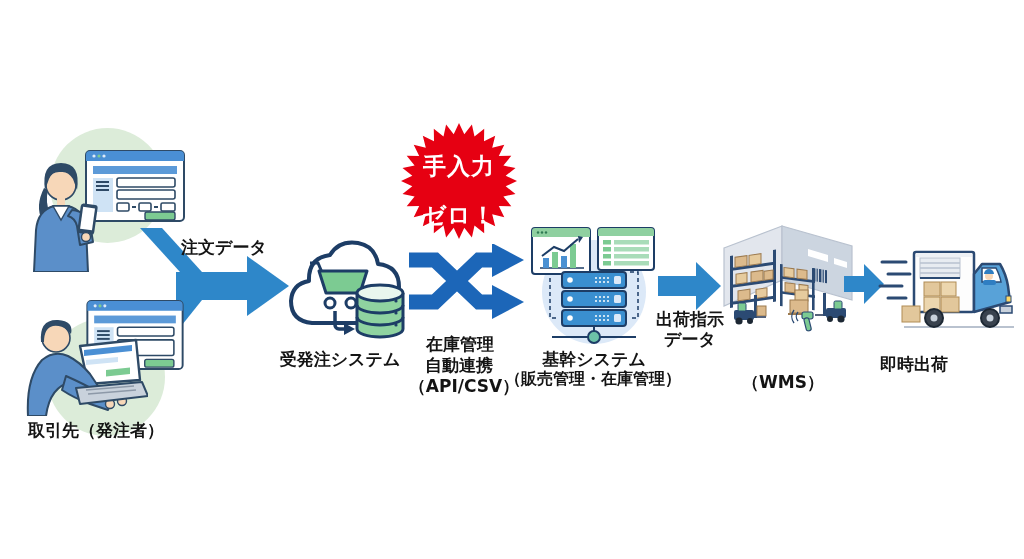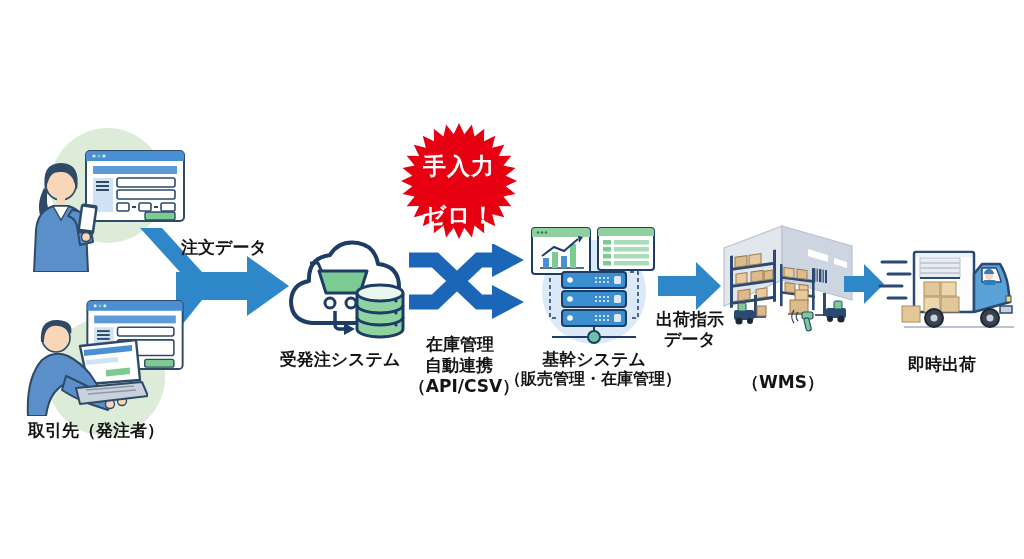--- a/index.html
+++ b/index.html
@@ -331,15 +331,15 @@
       <path d="M106,34 a5,5 0 0 1 10,0 Z" fill="#2f7ec2"></path>
       <rect x="105" y="40" width="13" height="5" rx="2" fill="#2f7ec2"></rect>
     </g>
     <rect x="128" y="56" width="5" height="6" fill="#ffd966" stroke="#2b4a73" stroke-width="1"></rect>
     <rect x="122" y="66" width="12" height="7" fill="#c9d2dc" stroke="#2b4a73" stroke-width="1.5"></rect>
     <circle cx="56" cy="78" r="9" fill="#39424e" stroke="#1c2733" stroke-width="2"></circle>
     <circle cx="56" cy="78" r="3.5" fill="#c9d2dc"></circle>
     <circle cx="112" cy="78" r="9" fill="#39424e" stroke="#1c2733" stroke-width="2"></circle>
     <circle cx="112" cy="78" r="3.5" fill="#c9d2dc"></circle>
   </svg>
-  <div class="lbl" style="left:942px;top:354px;">即時出荷</div>
+  <div class="lbl" style="left:914px;top:354px;">即時出荷</div>
 
 </div>
 
 </body></html>

